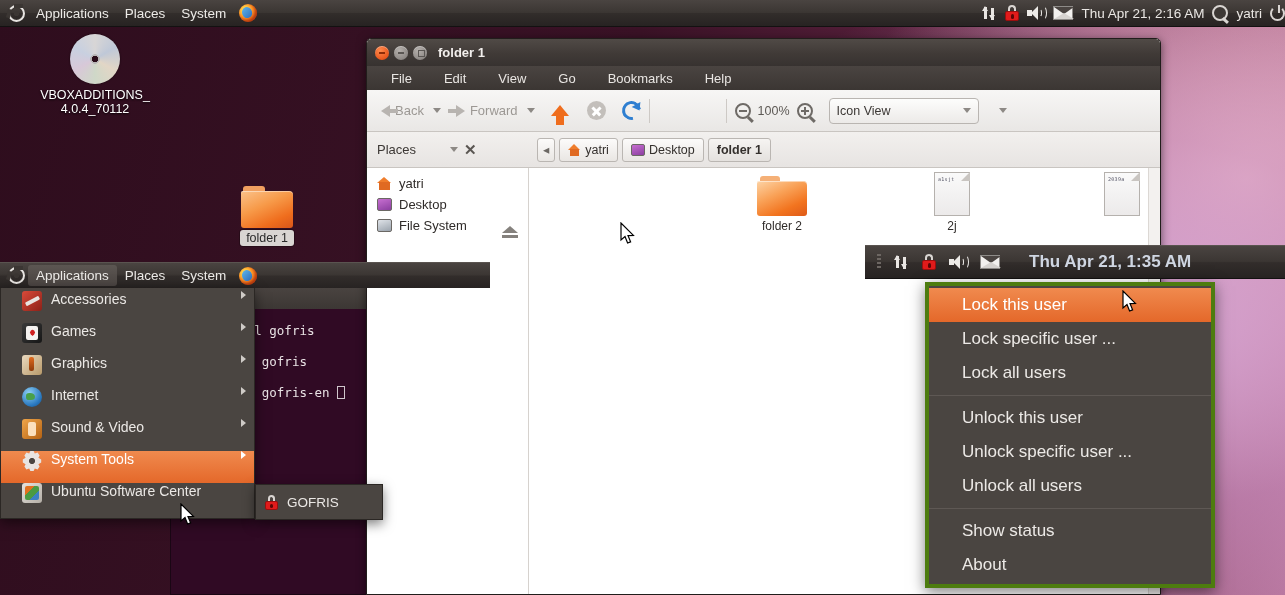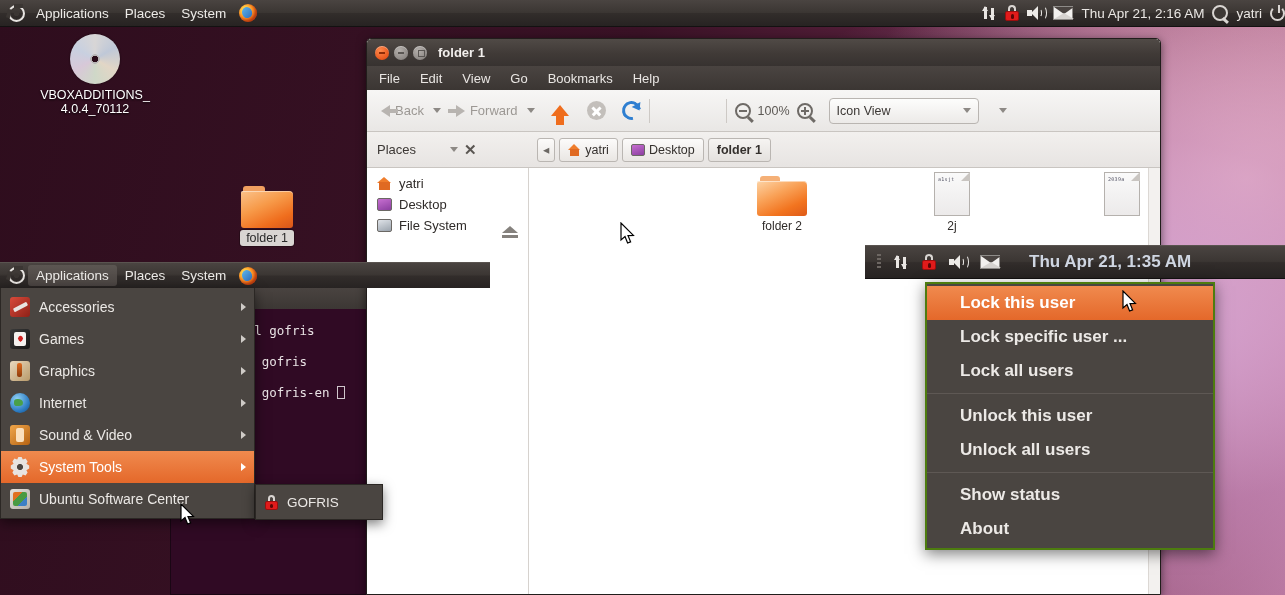--- a/index.html
+++ b/index.html
@@ -129,21 +129,21 @@
   .wbtn{width:14px;height:14px;border-radius:50%;box-shadow:inset 0 1px 0 rgba(255,255,255,.35);}
   .wbtn.close{background:radial-gradient(circle at 38% 32%,#ff8a4d,#e8561c 70%,#bf3d0e);position:relative;}
   .wbtn.close::after{content:"";position:absolute;left:4px;top:6px;width:6px;height:2px;background:#8d2c08;}
   .wbtn.min{background:radial-gradient(circle at 38% 32%,#b5b0ac,#8e8986 70%,#6e6a67);position:relative;}
   .wbtn.min::after{content:"";position:absolute;left:4px;top:6px;width:6px;height:2px;background:#5a5653;}
   .wbtn.max{background:radial-gradient(circle at 38% 32%,#b5b0ac,#8e8986 70%,#6e6a67);position:relative;}
   .wbtn.max::after{content:"";position:absolute;left:4.5px;top:4.5px;width:5px;height:5px;border:1.5px solid #5a5653;}
   .nt-title .ttl{color:#f2efed;font-size:13px;font-weight:bold;margin-left:6px;}
 
   .nt-menu{height:24px;background:linear-gradient(180deg,#4a4441,#3b3633);display:flex;align-items:center;
-    gap:4px;padding-left:4px;}
+    gap:16px;padding-left:16px;}
   .nt-menu span{color:#e9e6e3;font-size:13px;padding:2px 8px;}
 
   .nt-toolbar{height:42px;background:linear-gradient(180deg,#f7f6f5,#e9e7e5);border-bottom:1px solid #c9c5c1;
     display:flex;align-items:center;padding:0 8px;gap:3px;}
   .tb-btn{display:flex;align-items:center;gap:5px;padding:3px 6px;font-size:13px;color:#9c9894;}
   .arrow-l{width:0;height:0;border-top:6px solid transparent;border-bottom:6px solid transparent;border-right:9px solid #b8b4b0;position:relative;}
   .arrow-l::after{content:"";position:absolute;left:9px;top:-2px;width:8px;height:4px;background:#b8b4b0;}
   .arrow-r{width:0;height:0;border-top:6px solid transparent;border-bottom:6px solid transparent;border-left:9px solid #b8b4b0;position:relative;}
   .arrow-r::after{content:"";position:absolute;right:9px;top:-2px;width:8px;height:4px;background:#b8b4b0;}
   .caret{width:0;height:0;border-left:4px solid transparent;border-right:4px solid transparent;border-top:5px solid #8d8985;}
@@ -215,43 +215,42 @@
     border-top:1px solid #5a5450;border-bottom:1px solid #131111;
     display:flex;align-items:center;gap:13px;padding-left:12px;
   }
   #panel2 .grip{width:4px;height:16px;
     background:repeating-linear-gradient(180deg,#6d6763 0 2px,transparent 2px 4px);}
   #panel2 .clock2{color:#cfd6e2;font-size:17px;font-weight:bold;margin-left:16px;white-space:nowrap;}
 
   
   #gofris-menu{
     position:absolute;left:925px;top:282px;width:290px;z-index:55;
-    background:#4a4541;border:2px solid #4d7c0f;
+    background:#4a4541;border:4px solid #4d7c0f;
     box-shadow:0 4px 14px rgba(0,0,0,.5);
     padding:2px 0;
-    font-weight:bold;
   }
   .gm-item{height:34px;display:flex;align-items:center;padding-left:33px;
     color:#ece9e6;font-size:17px;}
   .gm-item.sel{background:linear-gradient(180deg,#f08a4e,#e4682a);color:#fff;}
   .gm-sep{height:1px;background:#5e5854;margin:5px 0;}
 
   
   #appsbar{
     position:absolute;left:0;top:262px;width:490px;height:26px;z-index:60;
     background:linear-gradient(180deg,#4a4441 0%,#3b3633 48%,#322d2b 52%,#272322 100%);
     border-top:1px solid #5a5450;
     display:flex;align-items:center;padding-left:4px;
   }
   #appsmenu{
     position:absolute;left:0;top:288px;width:255px;z-index:61;
     background:#4a4541;border:1px solid #2b2724;border-top:none;
     box-shadow:0 4px 12px rgba(0,0,0,.5);padding:3px 0;
   }
-  .am-item{height:32px;display:flex;align-items:center;gap:9px;padding:0 8px 0 9px;color:#ebe8e5;font-size:14px;position:relative;}
+  .am-item{height:32px;display:flex;gap:9px;padding:0 8px 0 21px;color:#ebe8e5;font-size:14px;position:relative;}
   .am-item.sel{background:linear-gradient(180deg,#f08a4e,#e4682a);color:#fff;}
   .am-item .sub{position:absolute;right:8px;width:0;height:0;border-top:4px solid transparent;border-bottom:4px solid transparent;border-left:5px solid #cfcbc7;}
   .am-item.sel .sub{border-left-color:#fff;}
   .am-ic{width:20px;height:20px;border-radius:3px;flex:0 0 20px;position:relative;}
   .ic-acc{background:linear-gradient(135deg,#d94a3a,#8d2118);}
   .ic-acc::after{content:"";position:absolute;left:3px;top:8px;width:15px;height:4px;background:#e8e4e1;transform:rotate(-28deg);border-radius:1px;}
   .ic-games{background:linear-gradient(135deg,#3a3a3a,#161616);}
   .ic-games::after{content:"";position:absolute;left:4px;top:3px;width:12px;height:14px;background:#f4f2f0;border-radius:2px;}
   .ic-games::before{content:"";position:absolute;left:8px;top:7px;width:5px;height:5px;background:#cf2020;border-radius:50% 50% 50% 0;transform:rotate(-45deg);z-index:2;}
   .ic-graph{background:linear-gradient(135deg,#ead9bf,#b89a6a);}
@@ -473,20 +472,21 @@
   <span class="mailico"></span>
   <span class="clock2">Thu Apr 21, 1:35 AM</span>
 </div>
 
 <div id="gofris-menu">
   <div class="gm-item sel">Lock this user</div>
   <div class="gm-item">Lock specific user ...</div>
   <div class="gm-item">Lock all users</div>
   <div class="gm-sep"></div>
   <div class="gm-item">Unlock this user</div>
+  <div class="gm-item">Unlock specific user ...</div>
   <div class="gm-item">Unlock all users</div>
   <div class="gm-sep"></div>
   <div class="gm-item">Show status</div>
   <div class="gm-item">About</div>
 </div>
 
 <div class="cursor-arrow" style="left:1122px;top:290px;">
   <svg width="16" height="23" viewBox="0 0 16 23">
       <path d="M1 1 L1 18 L5 14.5 L7.6 21 L10.6 19.8 L8 13.6 L13.4 13.4 Z" fill="#fff" stroke="#000" stroke-width="1.2"></path>
     </svg>

